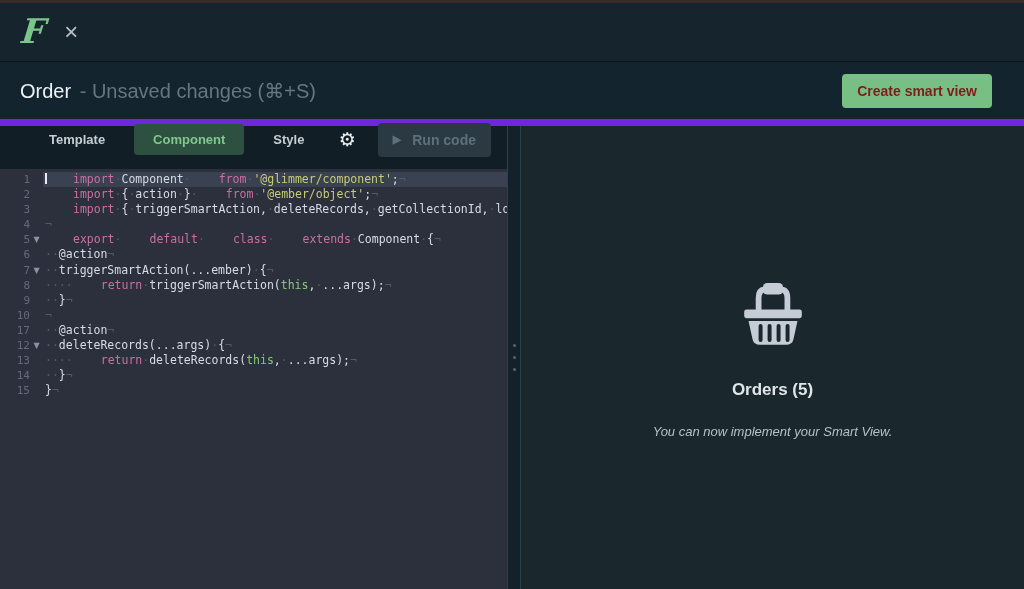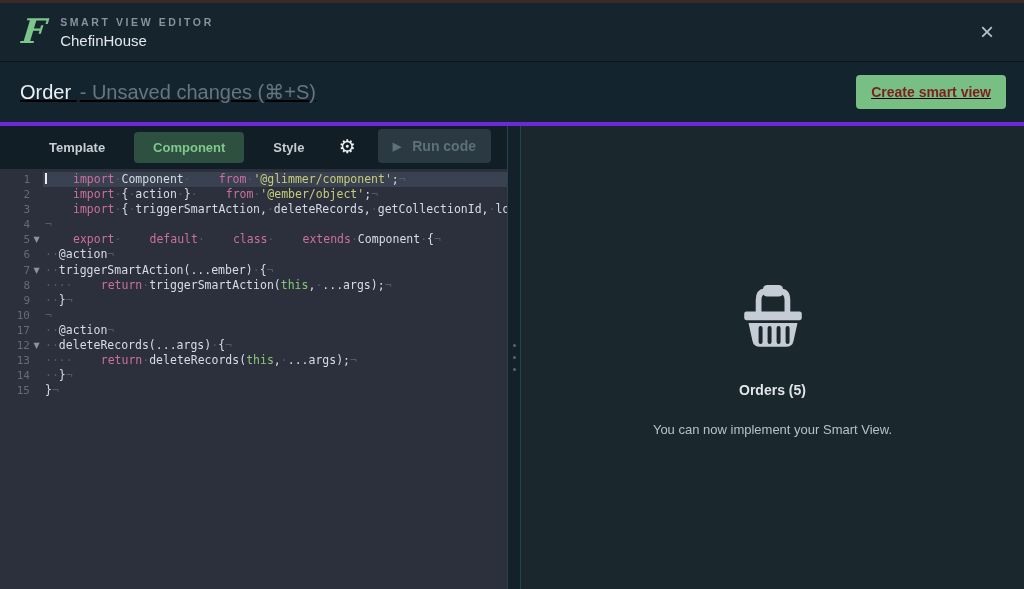--- a/index.html
+++ b/index.html
@@ -22,38 +22,38 @@
     line-height:1; margin-right:14px; margin-top:-2px;
   }
   .header-text { flex:1; }
   .app-label { font-size:10.5px; letter-spacing:2.6px; color:#8793a0; font-weight:600; }
   .workspace { font-size:15px; color:#e2e8ec; margin-top:4px; }
   .close { font-size:24px; color:#b7c0c8; cursor:pointer; line-height:1; padding:2px 4px; }
 
   
   .titlebar {
     height:64px; background:#13242e; display:flex; align-items:center;
-    padding:0 18px 0 20px; border-bottom:4px solid #6d28d9; flex:none;text-decoration:underline;
+    padding:0 32px 0 20px; border-bottom:7px solid #6d28d9; flex:none;
   }
   .title { flex:1; font-size:20px; }
   .collection { color:#edf1f4; font-weight:500; }
   .status { color:#68747f; font-weight:400; margin-left:3px; }
   .create-btn {
     background:var(--btn_green); color:#7f1d1d; font-family:inherit;
     font-size:14px; font-weight:700; border:none; border-radius:4px;
     padding:9px 15px; cursor:pointer;
   }
 
   
   .content { flex:1; display:flex; min-height:0; }
   .left-panel { width:507px; flex:none; display:flex; flex-direction:column; background:#111e26; }
 
   .toolbar {
-    height:43px; flex:none; display:flex; align-items:flex-end;
-    justify-content:space-between; padding:0 16px 6px 30px;
+    height:43px; flex:none; display:flex; align-items:center;
+    justify-content:space-between; padding:0 16px 16px 30px;
   }
   .tabs { display:flex; align-items:center; gap:10px; }
   .tab {
     font-size:13px; font-weight:700; color:#c6cdd3; padding:8px 19px;
     border-radius:4px; cursor:pointer;
   }
   .tab.active { background:var(--tab_green_bg); color:var(--tab_green_text); }
   .toolbar-right { display:flex; align-items:center; gap:22px; }
   .gear { color:#eef2f5; font-size:19px; line-height:1; cursor:pointer; }
   .run-btn {
@@ -90,35 +90,31 @@
     border-left:1px solid #28434b; border-right:1px solid #28434b;
     display:flex; flex-direction:column; align-items:center; justify-content:center;
     gap:9px; cursor:col-resize;
   }
   .dot { width:3px; height:3px; border-radius:50%; background:#566671; }
 
   
   .right-panel { flex:1; background:#1a272d; display:flex; align-items:center; justify-content:center; }
   .preview-block { text-align:center; }
   .basket { margin-bottom:30px; }
-  .orders-title { font-size:14px; font-weight:700; color:#e0e6eb; }
-  .orders-sub { font-size:13px; color:#b7c0ca; margin-top:24px; }
+  .orders-title { font-size:17px; font-weight:700; color:#e0e6eb; }
+  .orders-sub { font-size:13px; color:#b7c0ca; margin-top:24px;font-style:italic; }
 </style>
 </head>
 <body>
 
 <div class="app">
   <div class="topstrip"></div>
 
   <header class="header">
     <div class="logo">F</div>
-    <div class="header-text">
-      <div class="app-label">SMART VIEW EDITOR</div>
-      <div class="workspace">ChefinHouse</div>
-    </div>
     <div class="close">×</div>
   </header>
 
   <div class="titlebar">
     <div class="title">
       <span class="collection">Order</span>
       <span class="status">- Unsaved changes (⌘+S)</span>
     </div>
     <button class="create-btn">Create smart view</button>
   </div>

